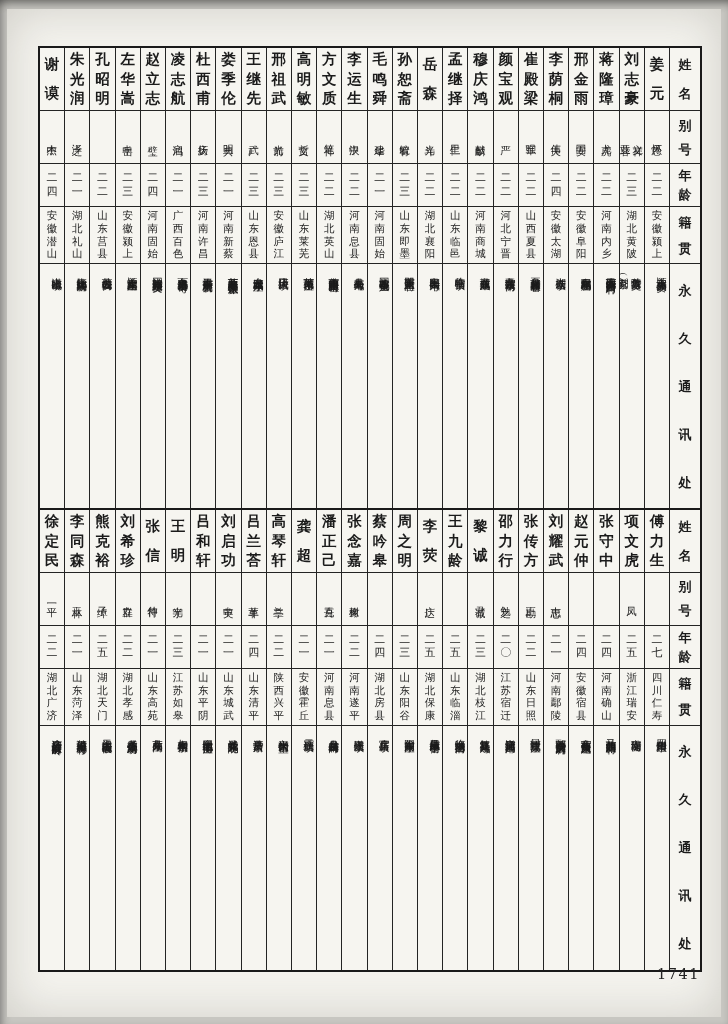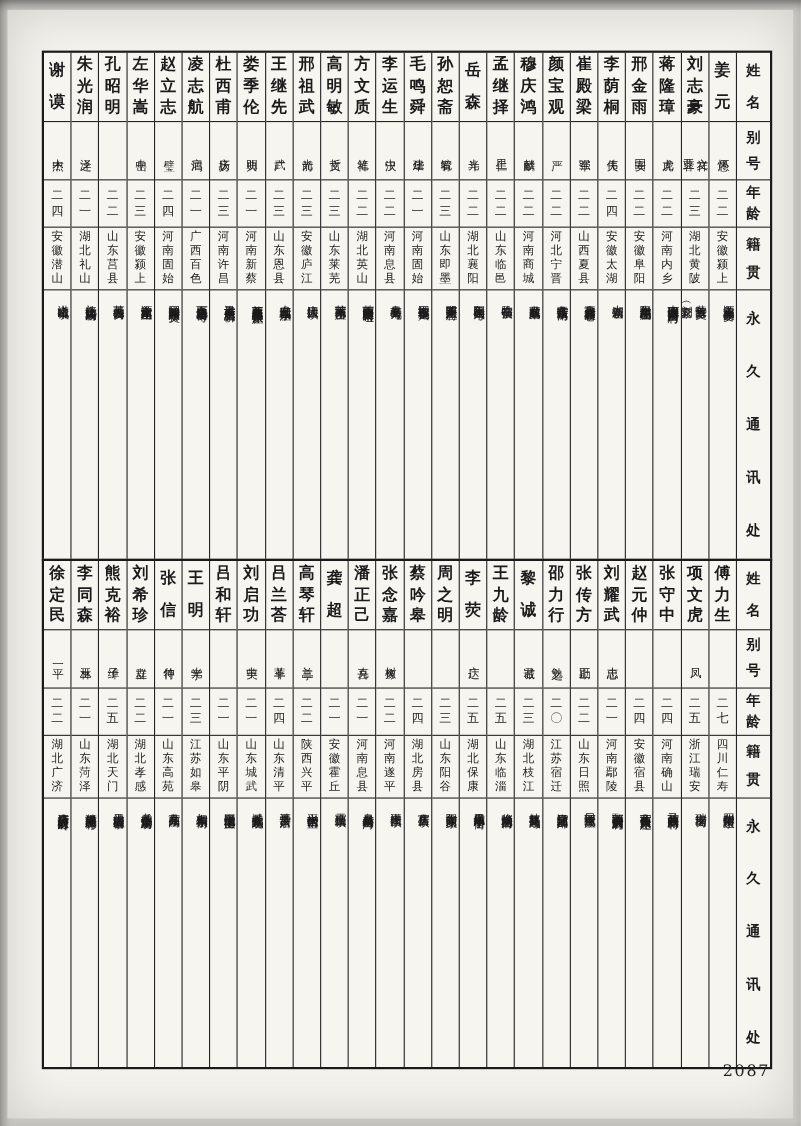--- a/index.html
+++ b/index.html
@@ -1557,14 +1557,14 @@
               </div>
             </div>
             <div class="cell c-addr">
               <div class="vaddr">广济郑公塔马蚁河麻石岭</div>
             </div>
           </div>
         </div>
 
     </div>
   </div>
-  <div class="pageno">2087</div>
+  <div class="pageno">1741</div>
 </div>
 
 </body></html>

